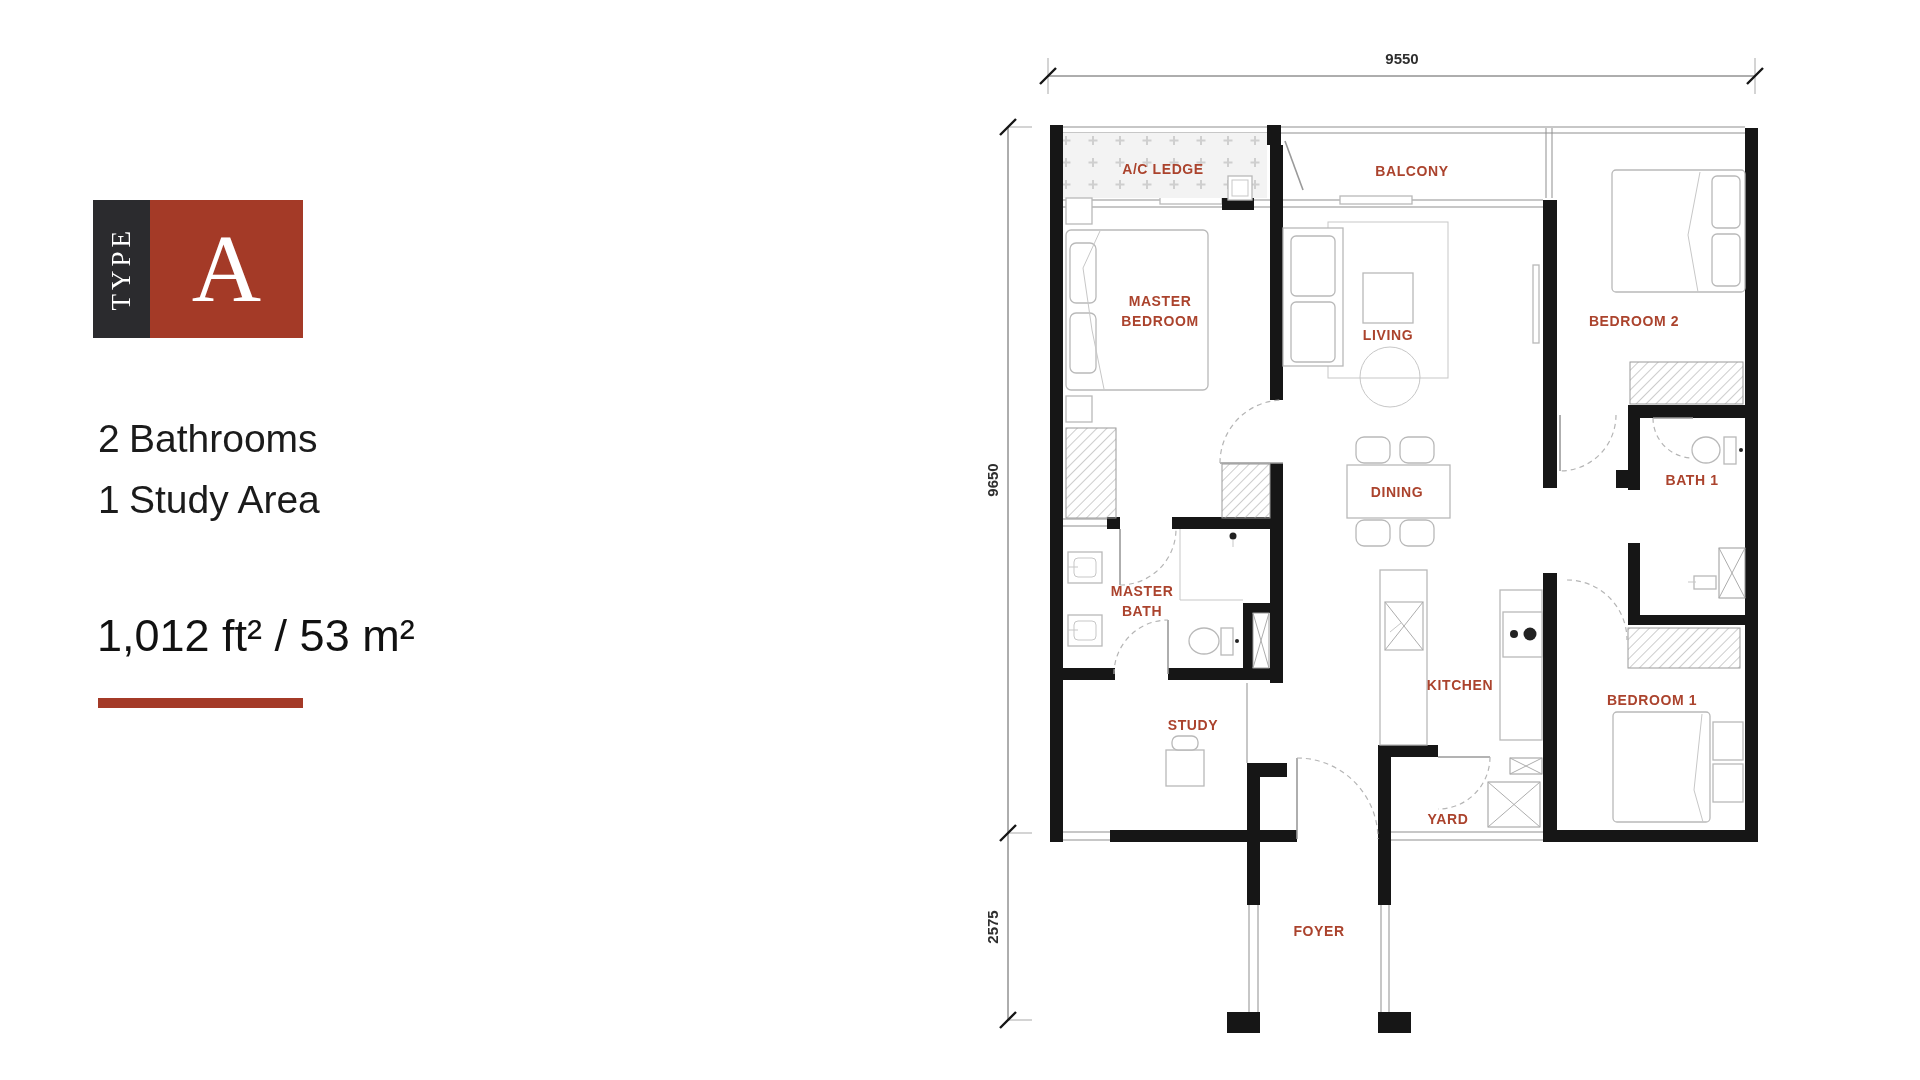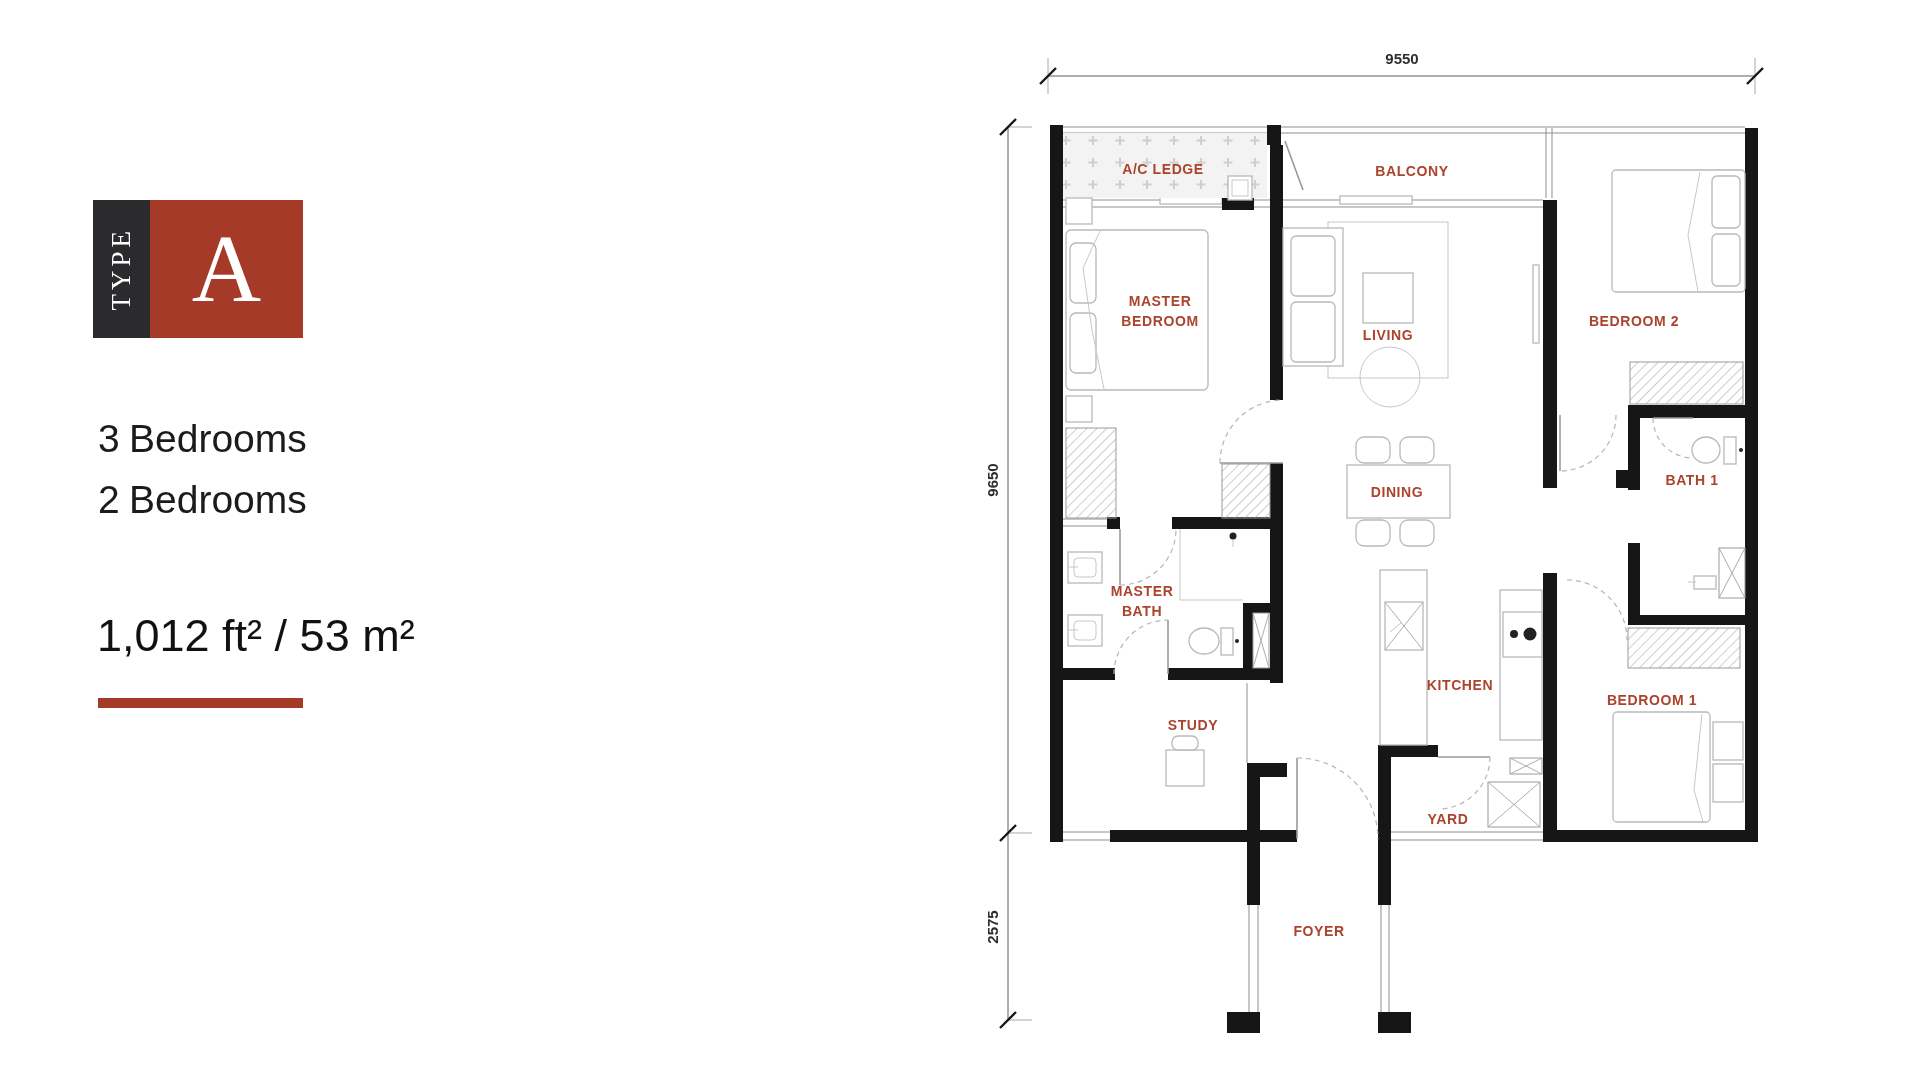--- a/index.html
+++ b/index.html
@@ -52,24 +52,24 @@
 
 <div class="badge">
   <div class="badge-type">
     <span>TYPE</span>
   </div>
   <div class="badge-letter">A</div>
 </div>
 
 <div class="features">
   <div class="feature-line">
-    <span class="num">3</span><span>Bedrooms</span>
+    <span class="num">2</span><span>Bathrooms</span>
   </div>
   <div class="feature-line">
-    <span class="num">2</span><span>Bedrooms</span>
+    <span class="num">1</span><span>Study Area</span>
   </div>
 </div>
 
 <div class="area">1,012 ft² / 53 m²</div>
 <div class="bar"></div>
 
 <svg class="plan" viewBox="0 0 1920 1080">
   <defs>
     <pattern id="hatch" patternUnits="userSpaceOnUse" width="7" height="7" patternTransform="rotate(45)">
       <line x1="0" y1="0" x2="0" y2="7" stroke="#a3a3a3" stroke-width="1.1"></line>

